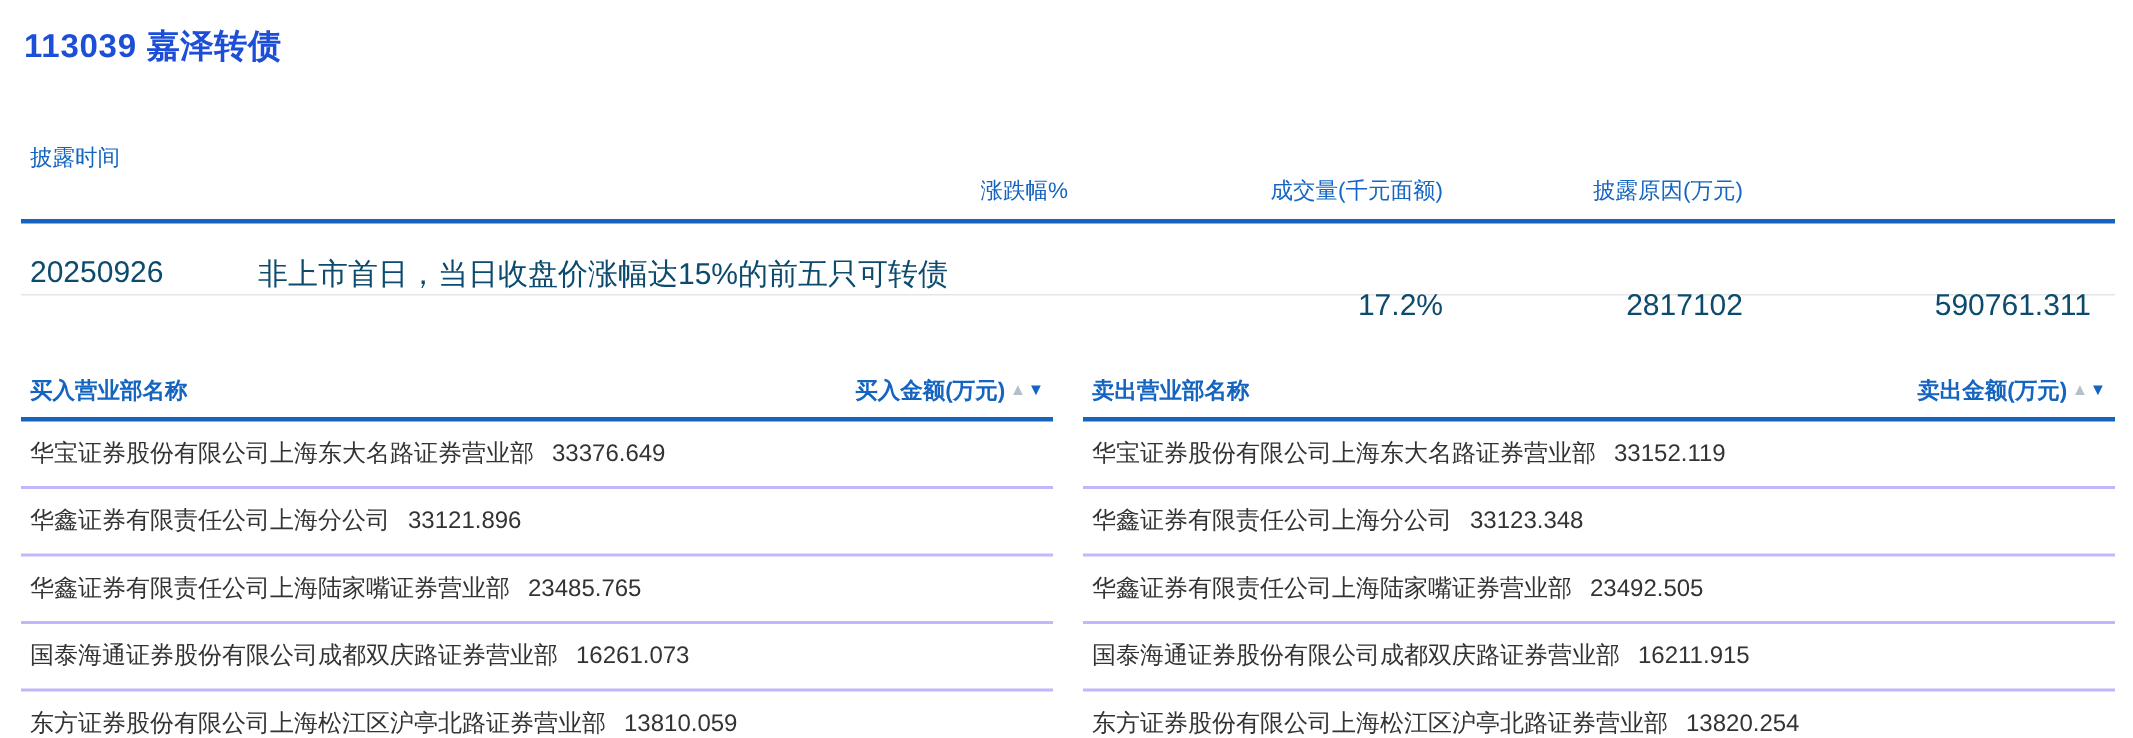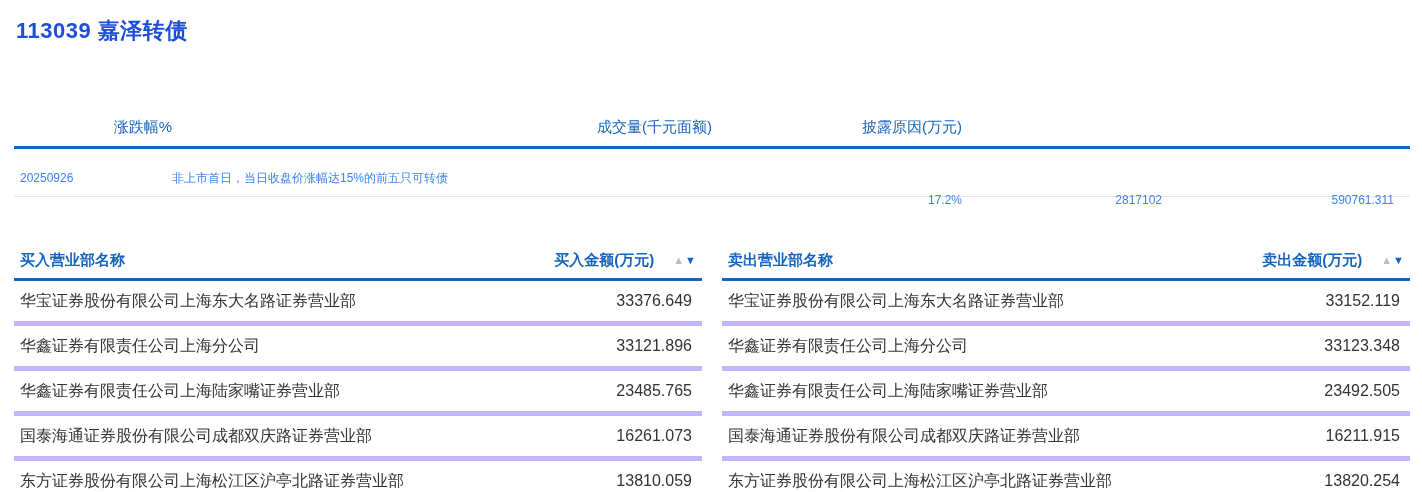--- a/index.html
+++ b/index.html
@@ -34,21 +34,21 @@
     padding-bottom: 9px;
   }
   .sum-header .cell {
     color: #1565c0;
     font-size: 15px;
   }
   .sum-row {
     height: 48px;
     border-bottom: 1px solid #e6e6e6;
   }
-  .sum-row .cell { font-size: 12px; color: #3b82f6; }
+  .sum-row .cell { font-size: 20px; color: #0c4a6e; }
   .cell.num { text-align: right; margin-top: 44px; }
 
   
   .branch-section {
     display: flex;
     gap: 20px;
     margin-top: 54px;
   }
   .branch-table { flex: 1 1 0; min-width: 0; }
   .branch-header {
@@ -60,37 +60,36 @@
     font-weight: bold;
   }
   .branch-header .col-label {
     color: #1565c0;
     font-size: 15px;
   }
   .sort-wrap {
     display: inline-flex;
     align-items: center;
     cursor: pointer;
-    gap: 16px;
   }
   .sort-icons {
     display: inline-flex;
     align-items: center;
     margin-left: 3px;
     font-size: 11px;
     line-height: 1;
   }
   .sort-up { color: #b3bfca; }
   .sort-down { color: #1464c4; margin-left: 1px; }
   .branch-row {
     display: flex;
-    justify-content: space-between;
+    justify-content: flex-start;
     align-items: center;
     height: 45px;
-    border-bottom: 5px solid #c4b5fd;
+    border-bottom: 2px solid #c4b5fd;
     padding: 0 10px 0 6px;
   }
   .branch-row .branch-name {
     font-size: 16px;
     color: #333333;
     white-space: nowrap;
     overflow: hidden;
   }
   .branch-row .branch-amount {
     font-size: 16px;
@@ -101,20 +100,21 @@
 </style>
 </head>
 <body>
 
 <div class="page">
 
   <h1 class="page-title">113039 嘉泽转债</h1>
 
   <div class="summary">
     <div class="sum-grid sum-header">
+      <div class="cell">披露时间</div>
       <div class="cell num">涨跌幅%</div>
       <div class="cell num">成交量(千元面额)</div>
       <div class="cell num">披露原因(万元)</div>
     </div>
     <div class="sum-grid sum-row">
       <div class="cell">20250926</div>
       <div class="cell">非上市首日，当日收盘价涨幅达15%的前五只可转债</div>
       <div class="cell num">17.2%</div>
       <div class="cell num">2817102</div>
       <div class="cell num">590761.311</div>

